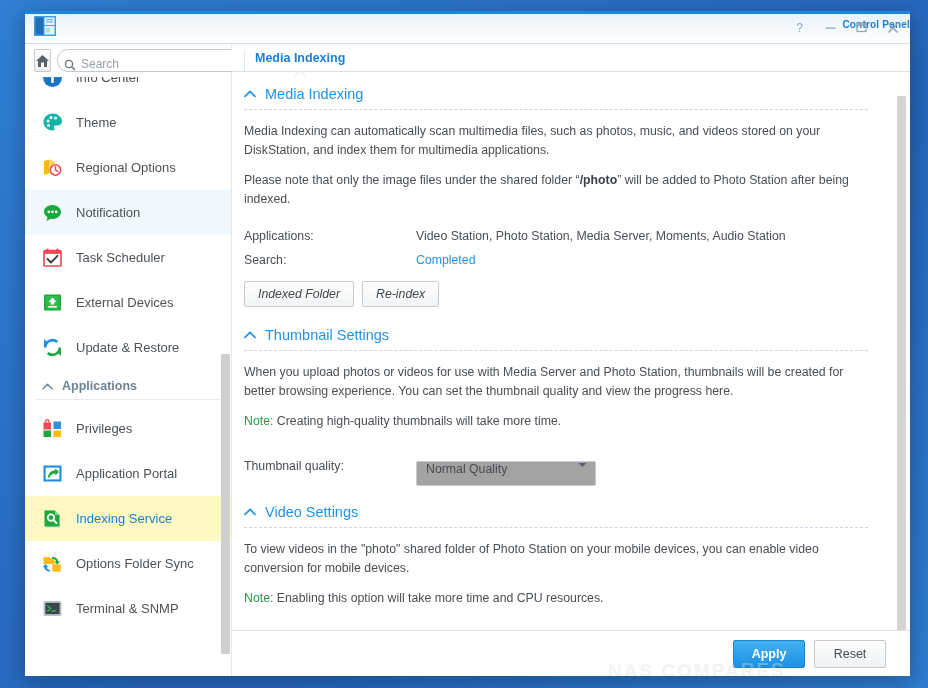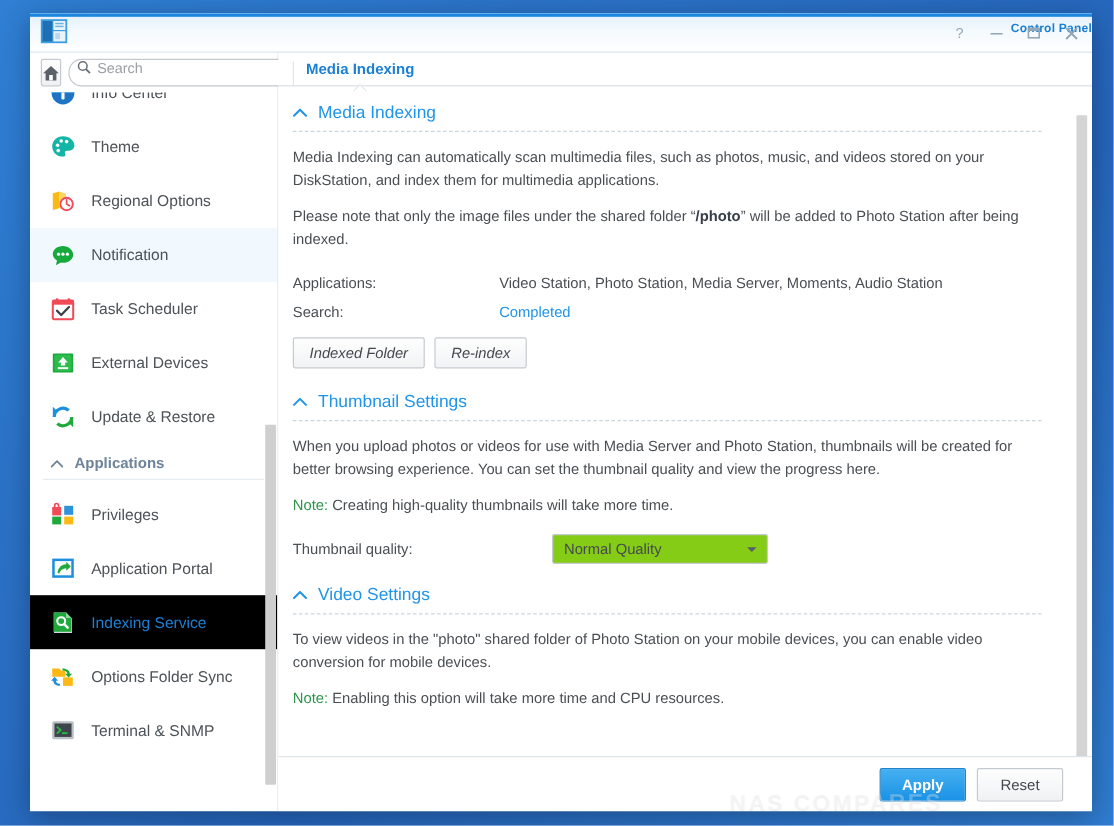--- a/index.html
+++ b/index.html
@@ -77,21 +77,21 @@
     border: 1px solid #c3c9cf;
     border-radius: 2px;
     background: linear-gradient(to bottom,#fdfdfd,#eef0f2);
     display: flex; align-items: center; justify-content: center;
     cursor: pointer;
   }
   .search-wrap {
     flex: 1; height: 23px;
     border: 1px solid #c3c9cf; border-radius: 11px;
     background: #fff;
-    display: flex; align-items: flex-start; gap: 5px;
+    display: flex; align-items: flex-end; gap: 5px;
     padding: 0 6px;
   }
   .search-wrap input {
     border: 0; outline: 0; flex: 1;
     font-size: 12px; color: #8d9299;
     font-family: "Liberation Sans", sans-serif;
     background: transparent;
   }
   .search-wrap input::placeholder { color: #9aa0a6; }
 
@@ -104,21 +104,21 @@
 
   .nav-item {
     height: 45px;
     display: flex; align-items: center;
     padding-left: 17px; gap: 13px;
     cursor: pointer;
     color: #4c5257;
     font-size: 13px;
   }
   .nav-item.active {
-    background: #000000;
+    background: #fef9c3;
     color: #1b7fd4;
     text-align: center;
   }
   .nav-item.soft { background: #f2f9fe; }
   .nav-icon { width: 21px; height: 21px; flex: none; display:block; }
   .nav-label { white-space: nowrap; }
 
   .nav-group {
     display: flex; align-items: center; gap: 9px;
     padding: 6px 0 6px 17px;
@@ -204,30 +204,31 @@
   .btn {
     border: 1px solid #c4cad0; border-radius: 2px;
     background: linear-gradient(to bottom,#fefefe 0%,#f1f3f4 100%);
     font-size: 12.3px; color: #45494e;
     padding: 5px 13px;
     cursor: pointer;
     font-family: "Liberation Sans", sans-serif;
     font-style: italic;
   }
 
-  .field-row { display: flex; align-items: center; margin: 14px 0 18px 0; font-size: 12.3px; gap: 44px; }
+  .field-row { display: flex; align-items: center; margin: 14px 0 18px 0; font-size: 12.3px; }
   .field-row .k { width: 172px; flex: none; color: #4a4f54; }
   .select {
     width: 180px; height: 25px;
     border: 1px solid #c4cad0; border-radius: 2px;
-    background: #84cc16;
-    display: flex; align-items: center; justify-content: space-between;
+    background: #a3a3a3;
+    display: flex; align-items: flex-start; justify-content: space-between;
     padding: 0 8px 0 9px;
     font-size: 12.3px; color: #45494e;
     cursor: pointer;
+    margin-top: 16px;
   }
   .caret { width: 9px; height: 6px; }
 
   .pane-scrollbar {
     position: absolute; right: 4px; top: 24px;
     width: 9px; height: 540px;
     background: #d4d4d4; border-radius: 1px;
     cursor: pointer;
   }
 

